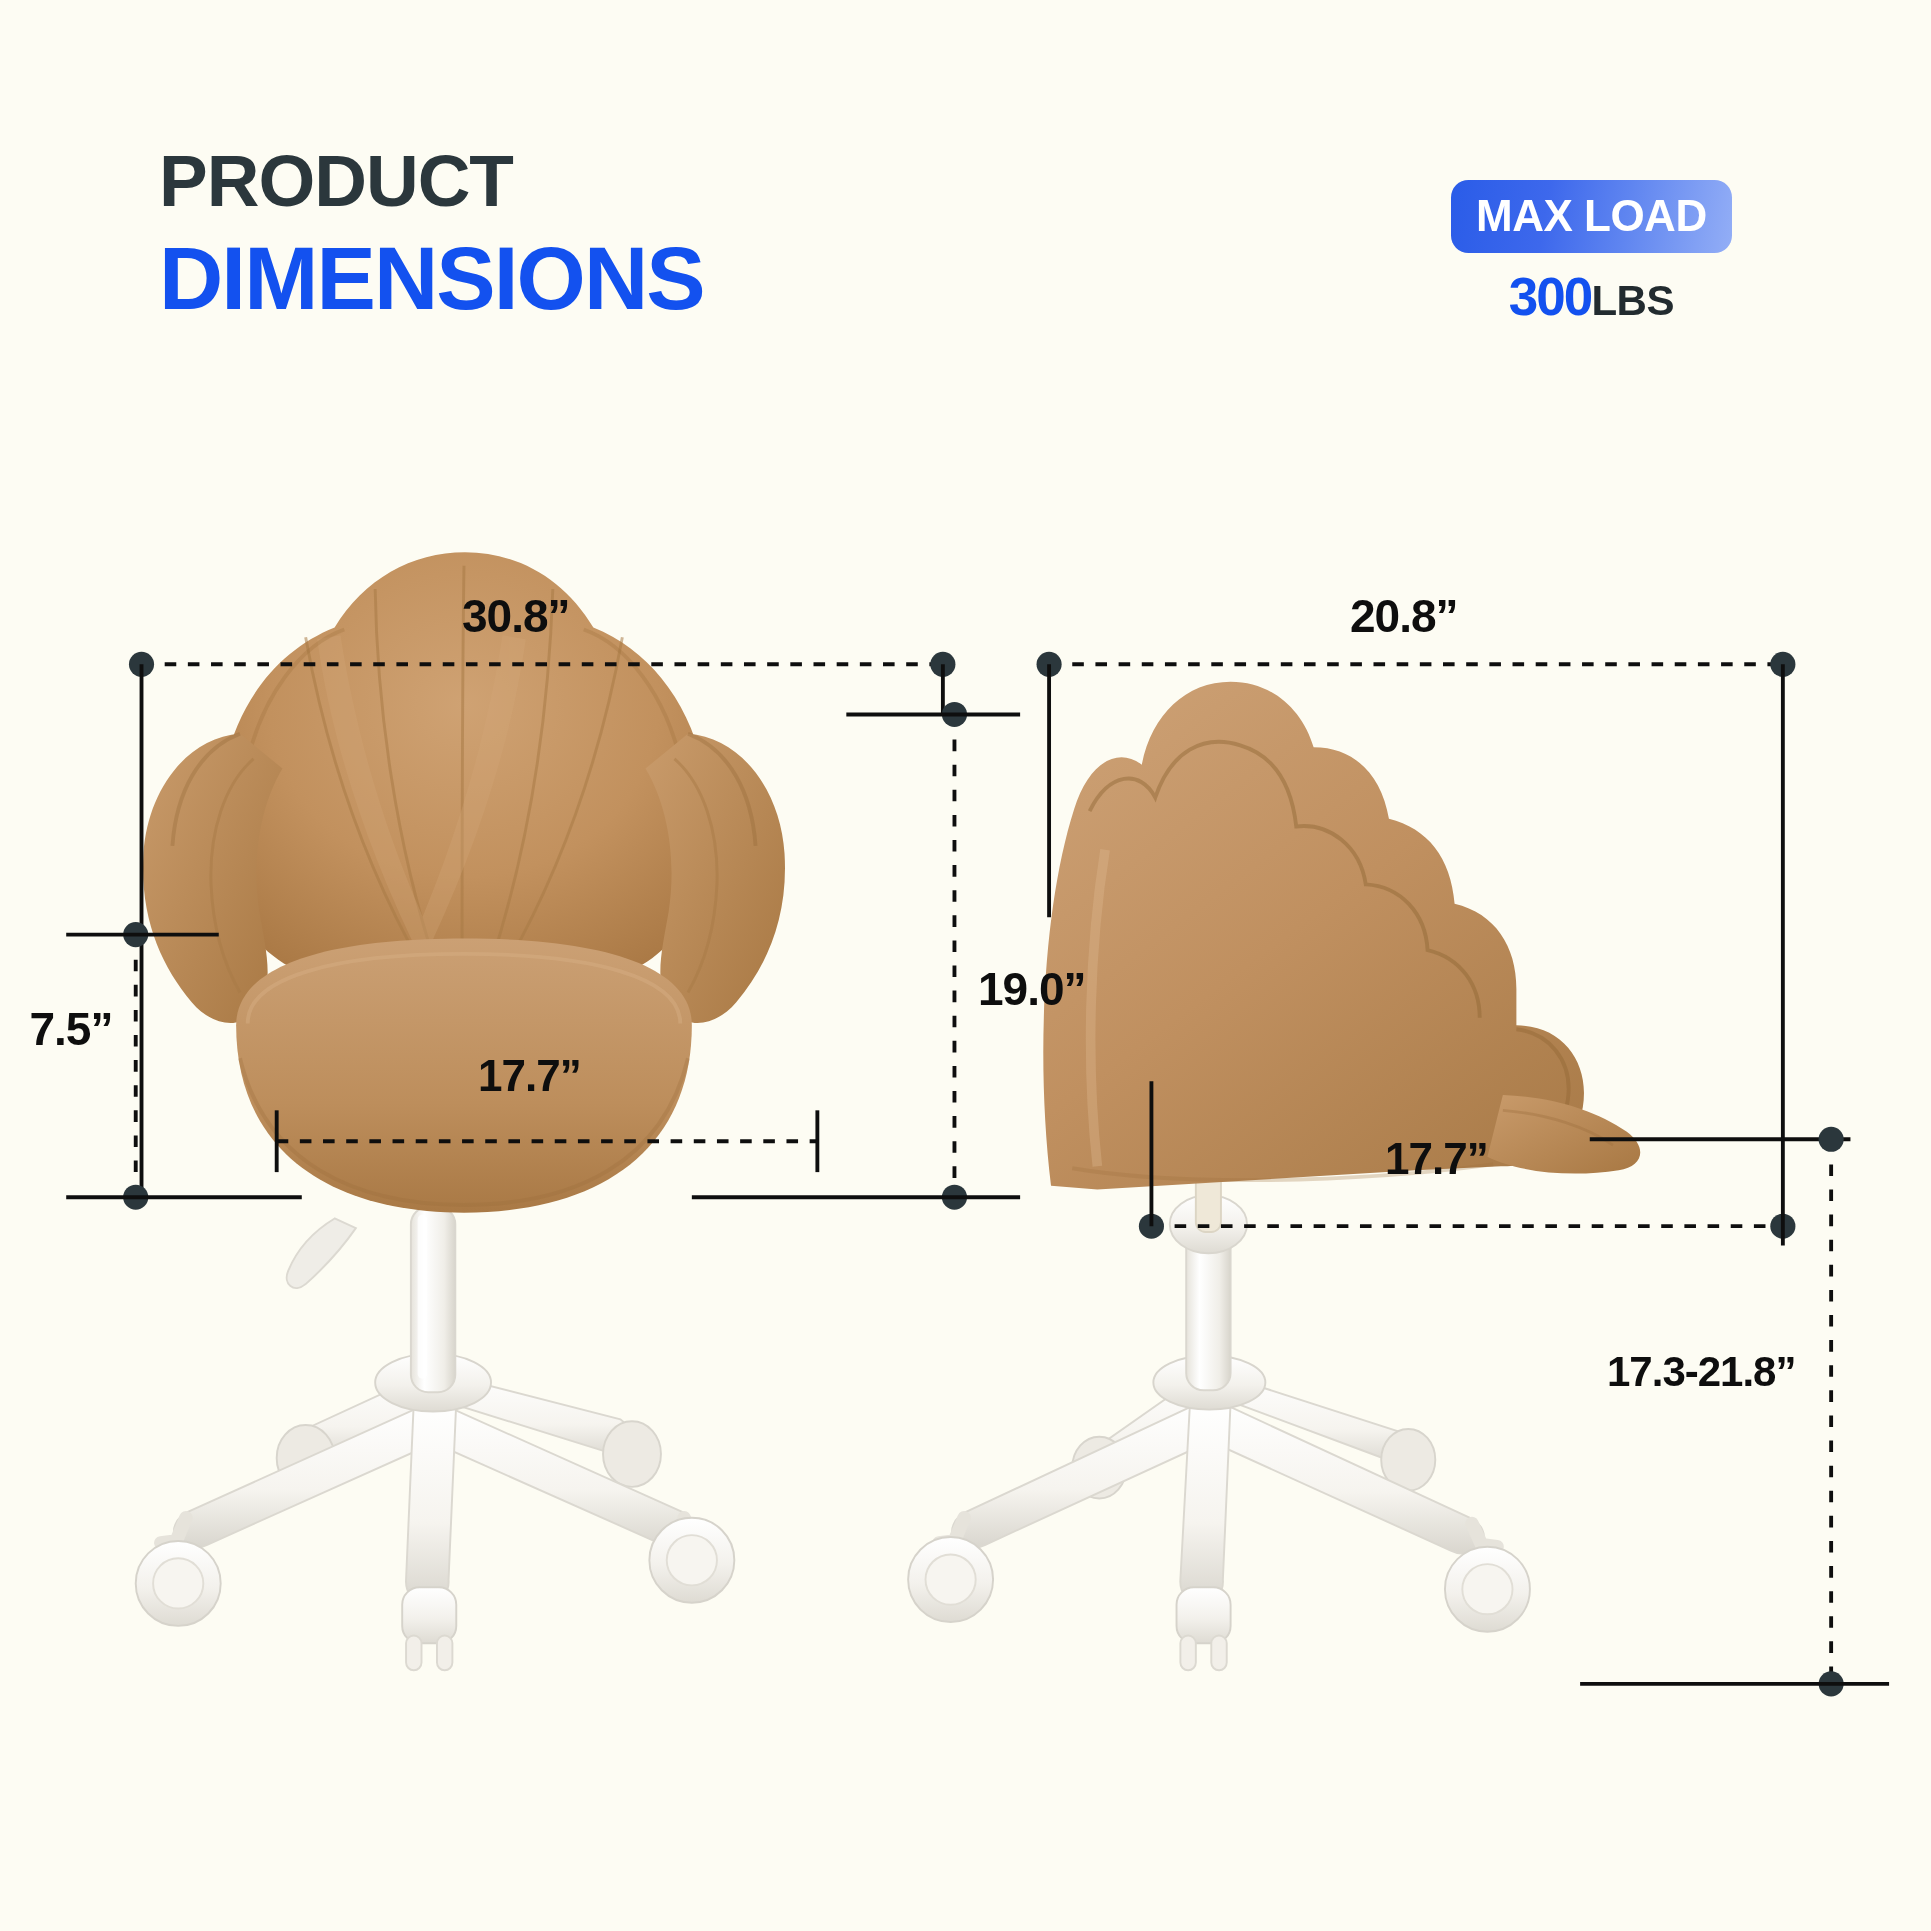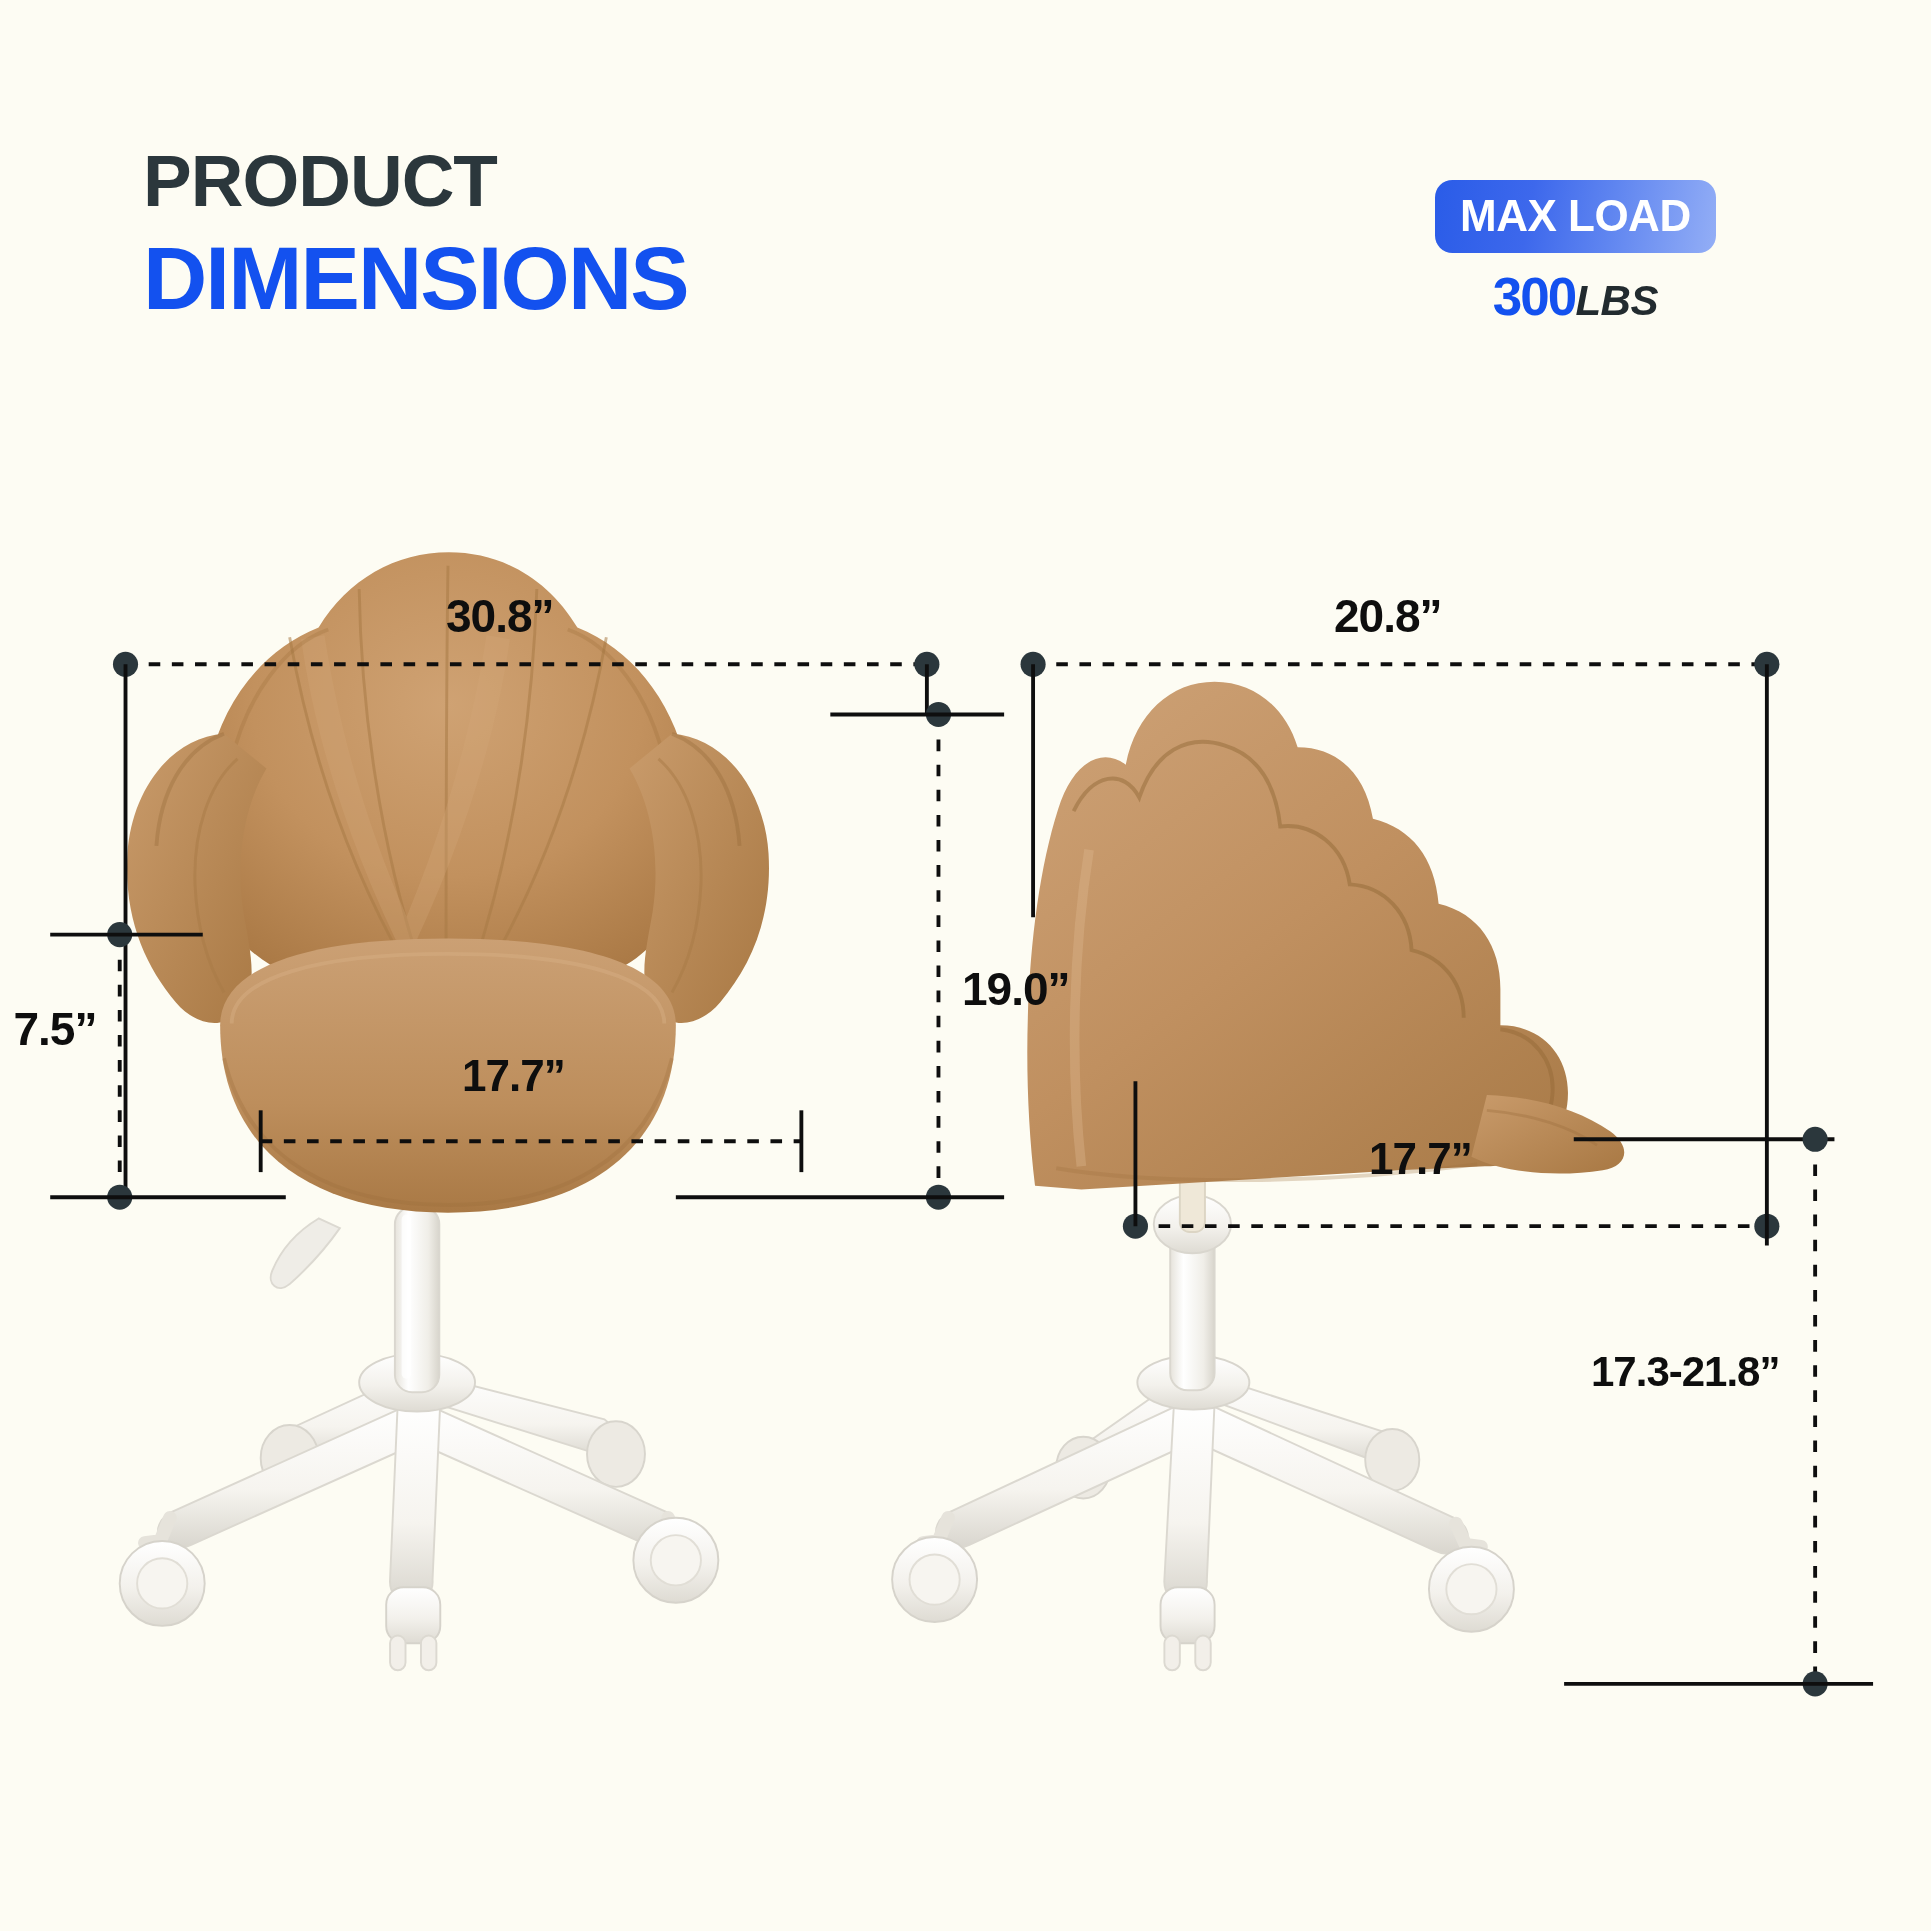--- a/index.html
+++ b/index.html
@@ -3,21 +3,21 @@
 <meta charset="utf-8">
 <style>
   html,body{margin:0;padding:0;}
   body{
     width:1931px;height:1931px;
     background:#FDFCF3;
     font-family:"Liberation Sans", sans-serif;
     overflow:hidden;
     position:relative;
   }
-  #stage{position:absolute;left:0;top:0;width:1791px;height:1931px;padding-left:12px;}
+  #stage{position:absolute;left:16px;top:0;width:1791px;height:1931px;padding-left:12px;}
 
   
   .hdr{position:absolute;left:143px;top:145px;}
   .hdr .l1{
     font-size:73px;font-weight:bold;letter-spacing:-1px;
     color:#2B373C;line-height:0.98;
   }
   .hdr .l2{
     font-size:89px;font-weight:bold;letter-spacing:-1.9px;
     color:#1351EF;line-height:1.0;margin-top:17px;
@@ -30,21 +30,21 @@
     border-radius:17.4px;
     background:linear-gradient(100deg,#2A5CE8 0%,#3D68EC 34%,#5F85F0 62%,#93AEF6 100%);
     color:#FFFFFF;
     font-size:44px;font-weight:bold;letter-spacing:-0.5px;
     line-height:1;
     white-space:nowrap;
     text-align:center;
   }
   .load-line{margin-top:17.4px;white-space:nowrap;line-height:1;}
   .load-num{font-size:53px;font-weight:bold;color:#1351EF;letter-spacing:-1.9px;}
-  .load-unit{font-size:42px;font-weight:bold;color:#222B2F;letter-spacing:-0.5px;font-style:italic;}
+  .load-unit{font-size:42px;font-weight:bold;color:#222B2F;letter-spacing:-0.5px;}
 
   
   .dim{
     position:absolute;
     font-family:"Liberation Sans", sans-serif;
     font-weight:bold;
     color:#0E0E0E;
     letter-spacing:-1px;
     white-space:nowrap;
     line-height:1;

